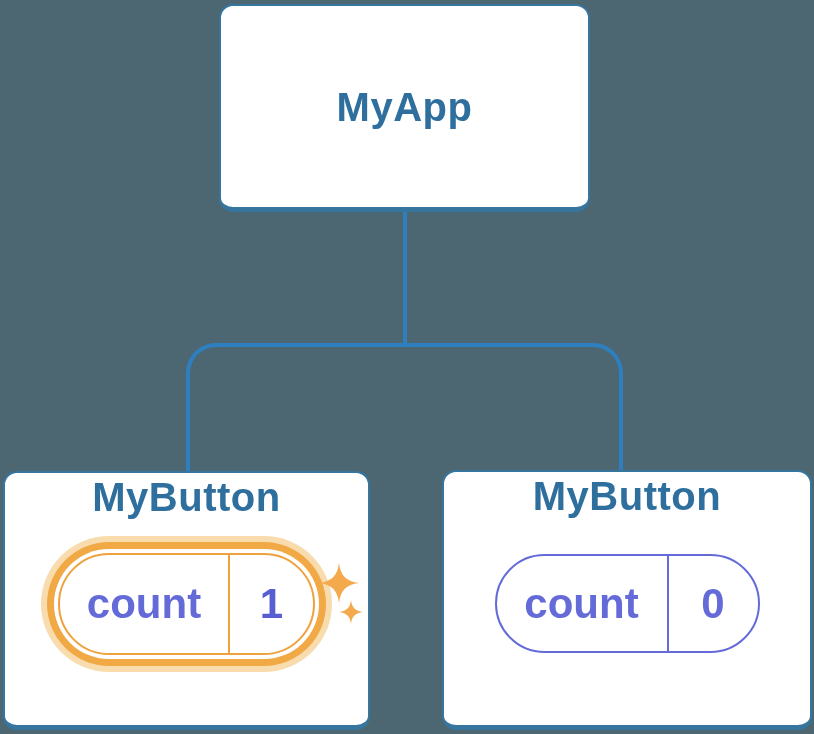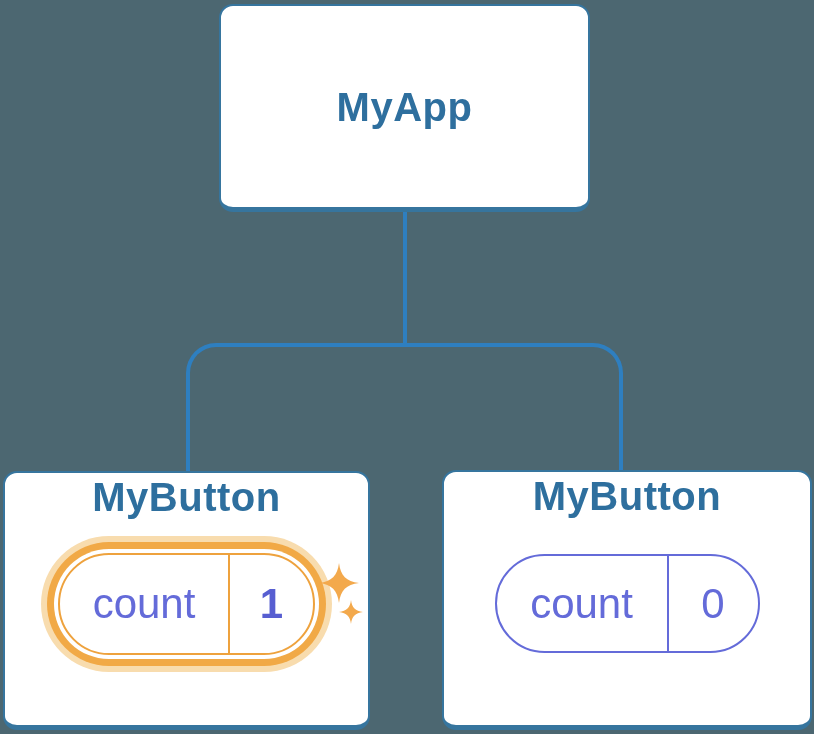--- a/index.html
+++ b/index.html
@@ -75,20 +75,21 @@
     border-radius: 999px;
     background: #ffffff;
     overflow: hidden;
   }
   .pill-cell {
     display: flex;
     align-items: center;
     justify-content: center;
     font-size: 42px;
     color: #646bd9;
+    font-weight: bold;
   }
   .pill-key   { width: 170px; }
   .pill-value { flex: 1; }
 
   
   .pill-normal {
     border: 2px solid #646bd9;
     width: 265px; height: 99px;
     margin-top: 34px;
   }

